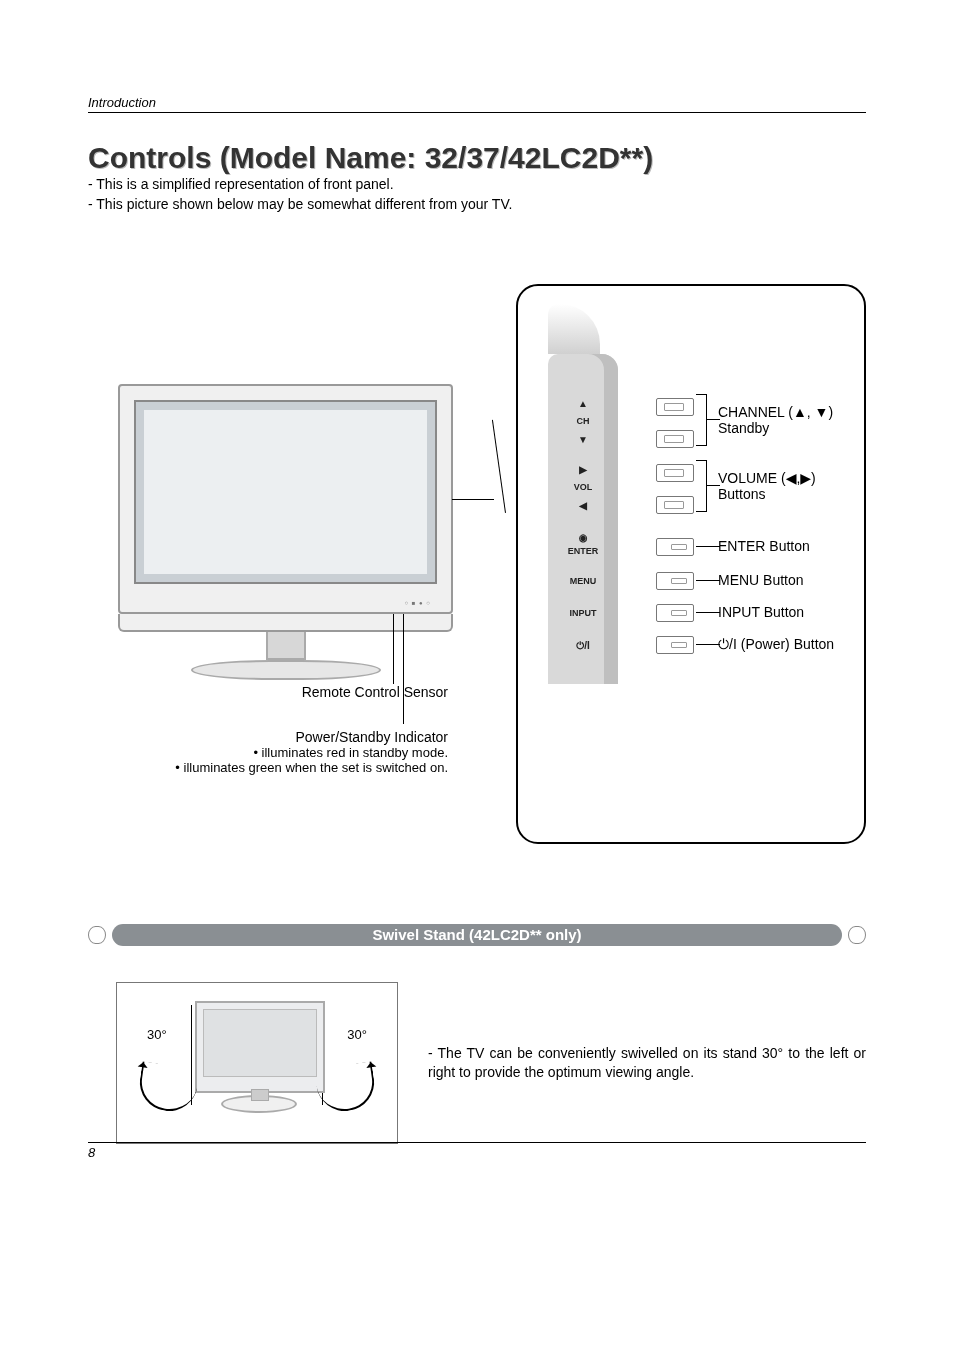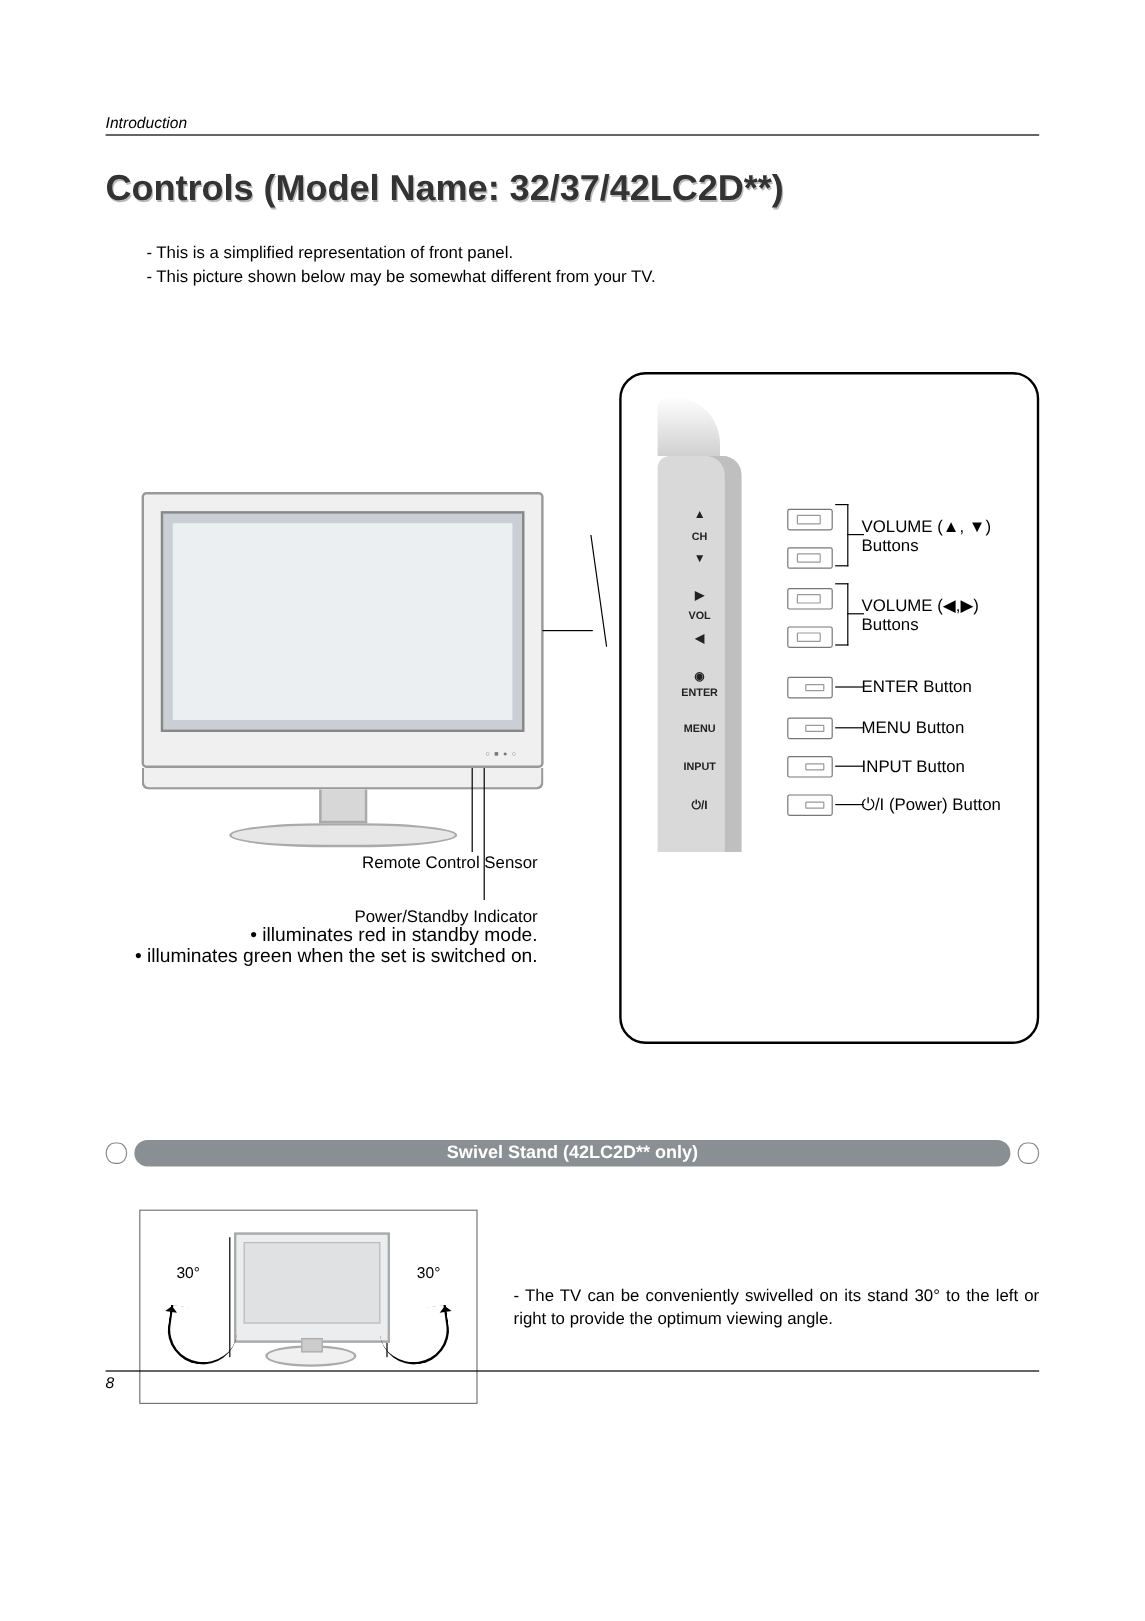--- a/index.html
+++ b/index.html
@@ -21,26 +21,24 @@
     font-size: 13px;
     border-bottom: 1px solid #000;
     padding-bottom: 2px;
     margin-bottom: 28px;
   }
   .title {
     font-size: 30px;
     font-weight: bold;
     color: #333;
     text-shadow: 1px 1px 0 #bbb;
-    margin-bottom: 26px;
   }
   .intro-lines {
     font-size: 14px;
     line-height: 1.4;
-    margin-left: 34px;
   }
   .diagram-area {
     position: relative;
     width: 100%;
     height: 580px;
     margin-top: 70px;
   }
 
   
   .tv-wrap {
@@ -111,21 +109,21 @@
     position: absolute;
     left: 0;
     top: 400px;
     width: 370px;
     text-align: right;
     font-size: 14px;
   }
   .tv-sensor-label { margin-bottom: 29px; margin-right: 10px; }
   .tv-indicator-label { margin-right: 10px; }
   .tv-indicator-sub {
-    font-size: 16px;
+    font-size: 13px;
     margin-right: 10px;
     text-align: right;
   }
   .leader1 {
     position: absolute;
     left: 305px;
     top: 330px;
     width: 1px;
     height: 70px;
     background: #000;
@@ -432,21 +430,21 @@
       <div class="bracket" style="left:178px;top:108px;height:50px;"></div>
       <div class="bracket" style="left:178px;top:174px;height:50px;"></div>
 
       <div class="leader-h" style="left:188px;top:133px;width:14px;"></div>
       <div class="leader-h" style="left:188px;top:199px;width:14px;"></div>
       <div class="leader-h" style="left:178px;top:260px;width:24px;"></div>
       <div class="leader-h" style="left:178px;top:294px;width:24px;"></div>
       <div class="leader-h" style="left:178px;top:326px;width:24px;"></div>
       <div class="leader-h" style="left:178px;top:358px;width:24px;"></div>
 
-      <div class="right-labels" style="top:118px;">VOLUME (▲, ▼) Buttons</div>
+      <div class="right-labels" style="top:118px;">CHANNEL (▲, ▼) Standby</div>
       <div class="right-labels" style="top:184px;">VOLUME (◀,▶) Buttons</div>
       <div class="right-labels" style="top:252px;">ENTER Button</div>
       <div class="right-labels" style="top:286px;">MENU Button</div>
       <div class="right-labels" style="top:318px;">INPUT Button</div>
       <div class="right-labels" style="top:350px;">⏻/I (Power) Button</div>
     </div>
   </div>
 
   <div class="swivel-section">
     <div class="swivel-header-row">

